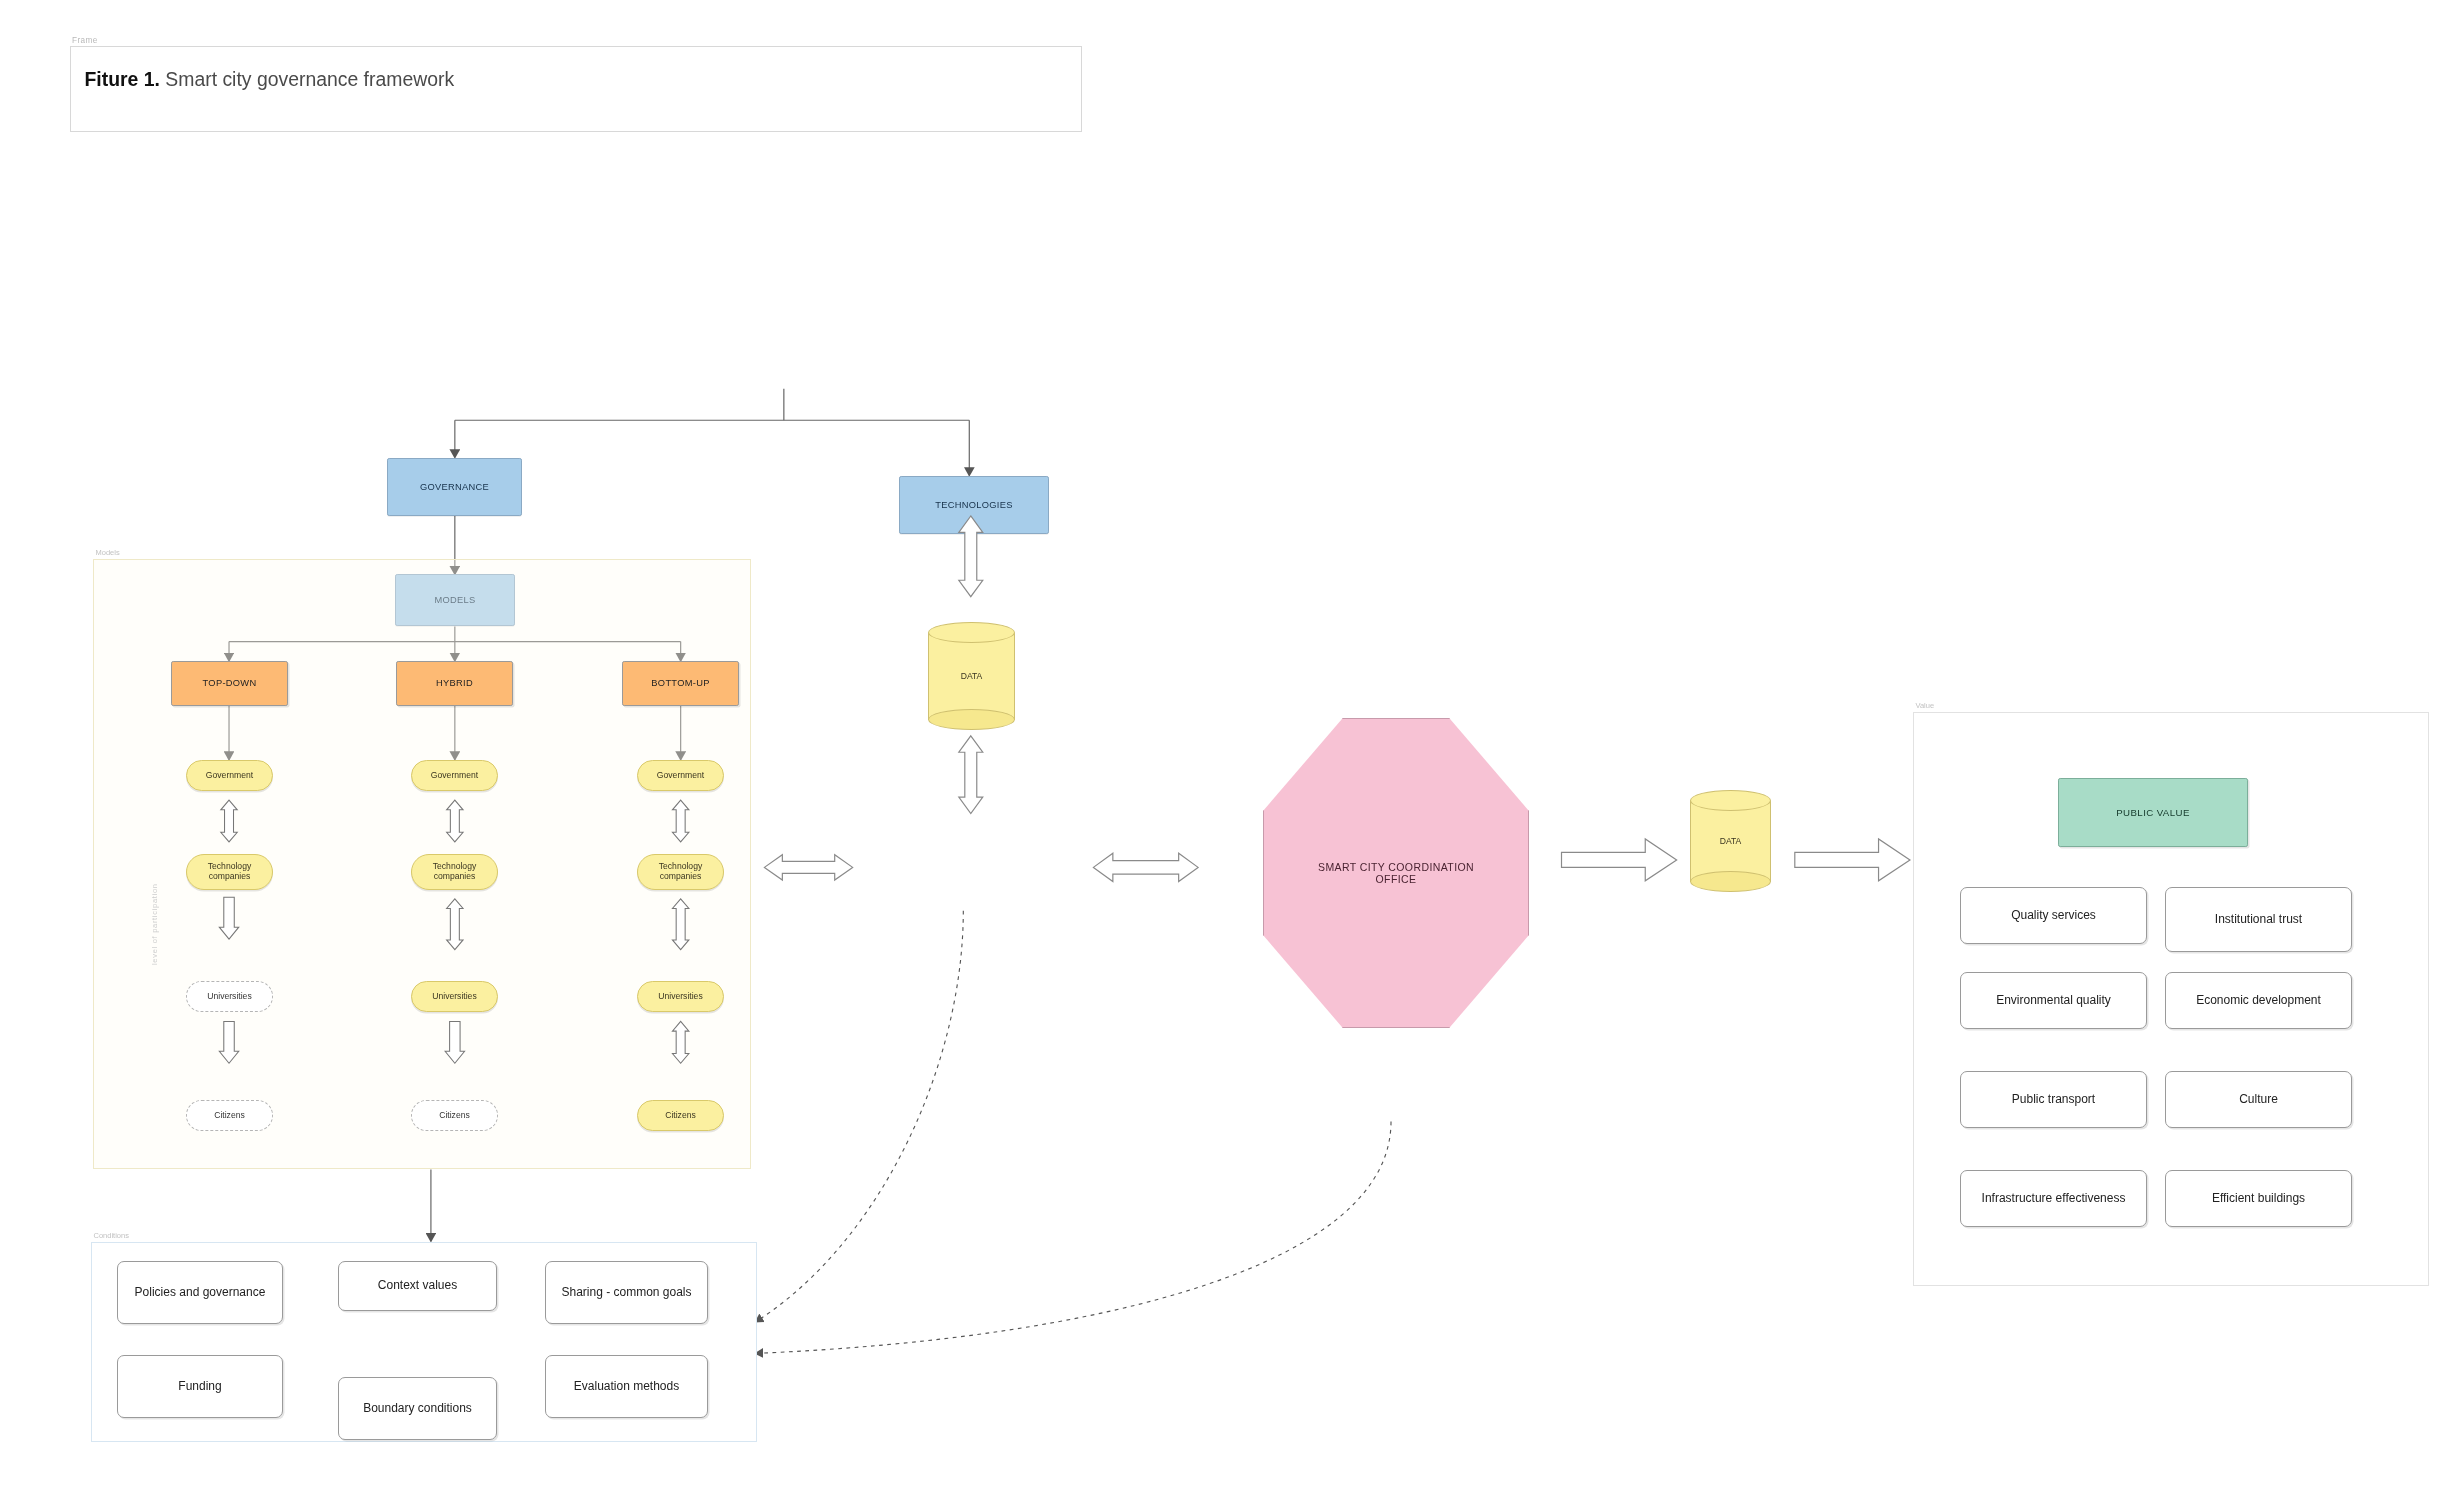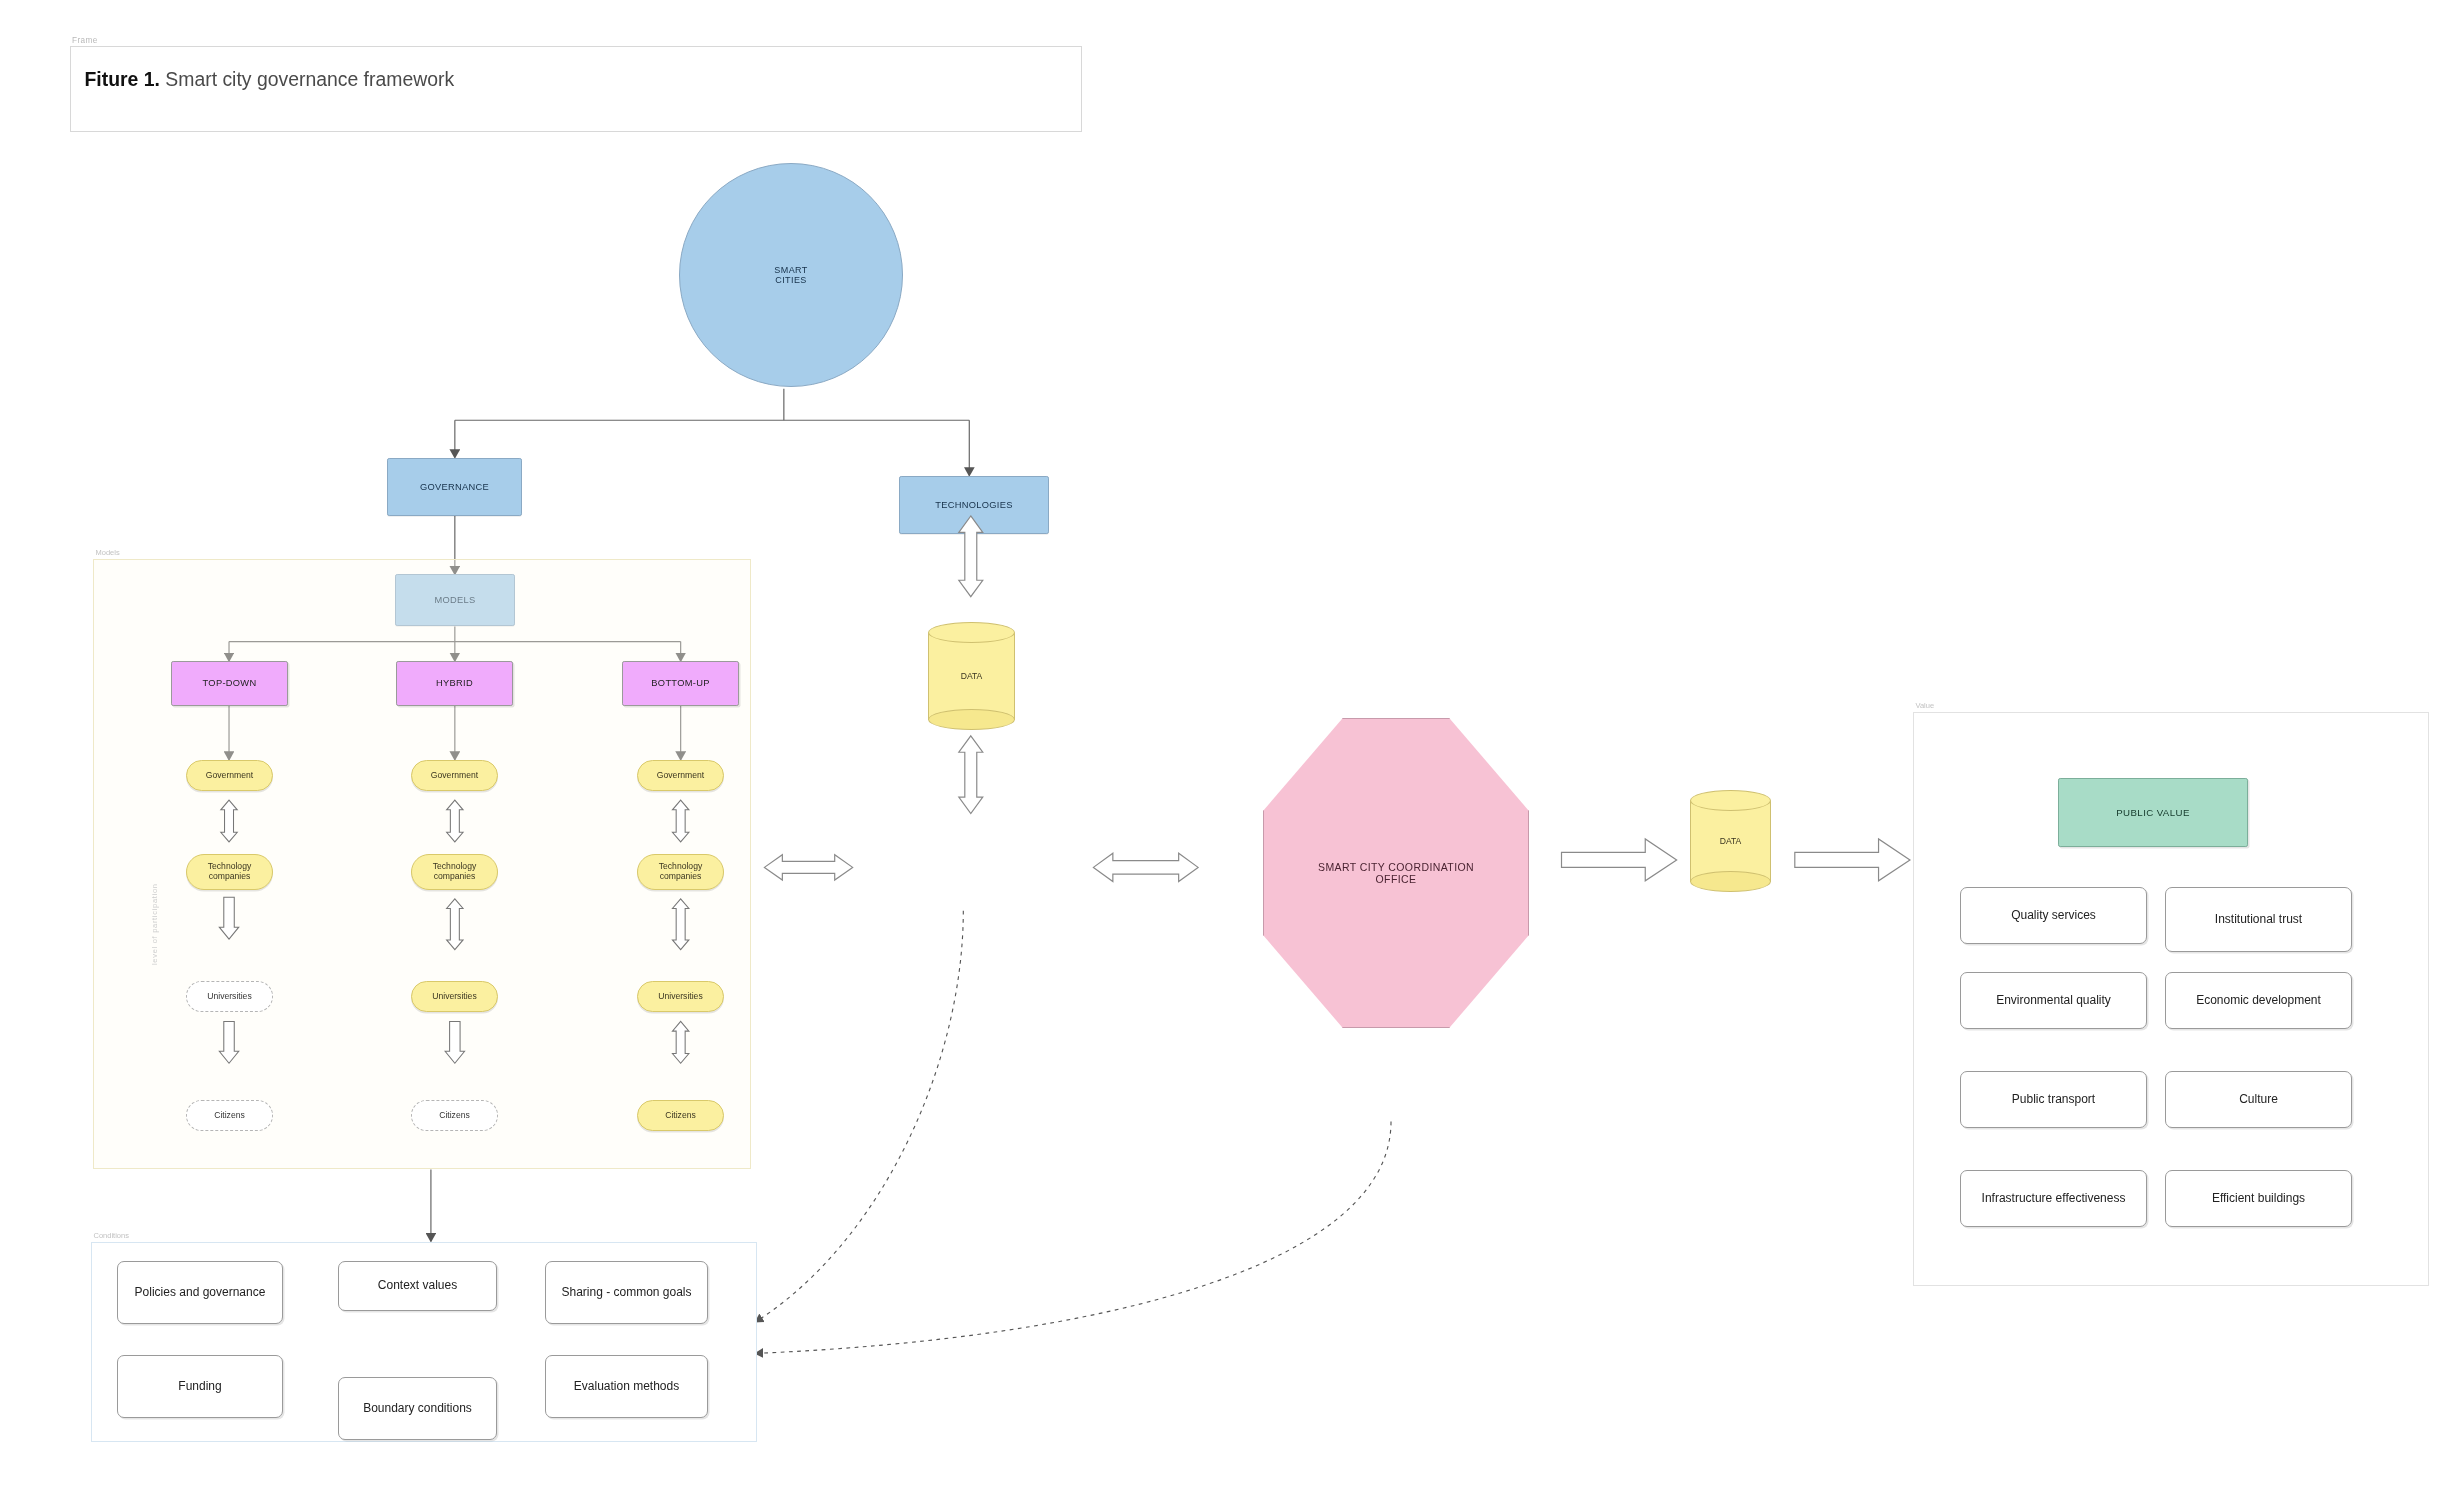--- a/index.html
+++ b/index.html
@@ -28,21 +28,21 @@
   .node{
     display:flex;align-items:center;justify-content:center;text-align:center;
     box-sizing:border-box;line-height:1.15;
   }
   .blue-box{
     background:#a7cdea;border:1.1px solid #8aa9c4;border-radius:2.2px;
     font-size:9.3px;color:#16314a;letter-spacing:0.3px;
     box-shadow:0 0.7px 0 rgba(0,0,0,.08);
   }
   .white-box{
-    background:#f0abfc;border:1.1px solid #9a9a9a;border-radius:2.2px;
+    background:#fdba74;border:1.1px solid #9a9a9a;border-radius:2.2px;
     font-size:9.3px;color:#222;letter-spacing:0.3px;
     box-shadow:1.5px 1.5px 0 rgba(0,0,0,.10);
   }
   .white-box-sm{
     background:#ffffff;border:1.1px solid #9a9a9a;border-radius:7px;
     font-size:12px;color:#222;
     box-shadow:1.5px 1.5px 0 rgba(0,0,0,.10);
   }
   .pill-yellow{
     background:#fbf0a0;border:1.1px solid #d9c96a;border-radius:747px;
@@ -137,24 +137,20 @@
 
       <path d="M576,1564 L576,1660" marker-end="url(#ah)"></path>
     </g>
 
     <g stroke="#555" stroke-width="1.5" fill="none" stroke-dasharray="5 6">
       <path d="M1288,1218 C1288,1420 1180,1660 1010,1768" marker-end="url(#ah)"></path>
       <path d="M1860,1500 C1860,1690 1480,1790 1010,1810" marker-end="url(#ah)"></path>
     </g>
   </svg>
 
-  <div class="abs node circle" style="left:679px;top:163px;width:224px;height:224px;">
-    <span style="white-space:pre-line">SMART
-CITIES</span>
-  </div>
 
   <div class="abs node blue-box" style="left:387px;top:458px;width:135px;height:58px;">
     <span>GOVERNANCE</span>
   </div>
   <div class="abs node blue-box" style="left:899px;top:476px;width:150px;height:58px;">
     <span>TECHNOLOGIES</span>
   </div>
 
   <div class="abs node blue-box" style="left:395px;top:574px;width:120px;height:52px;">
     <span>MODELS</span>

